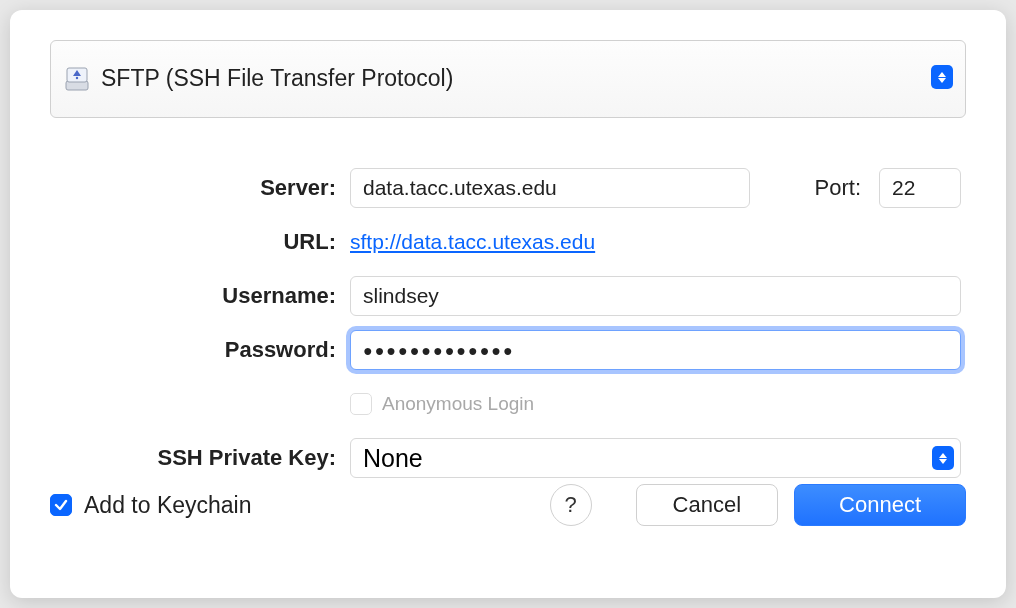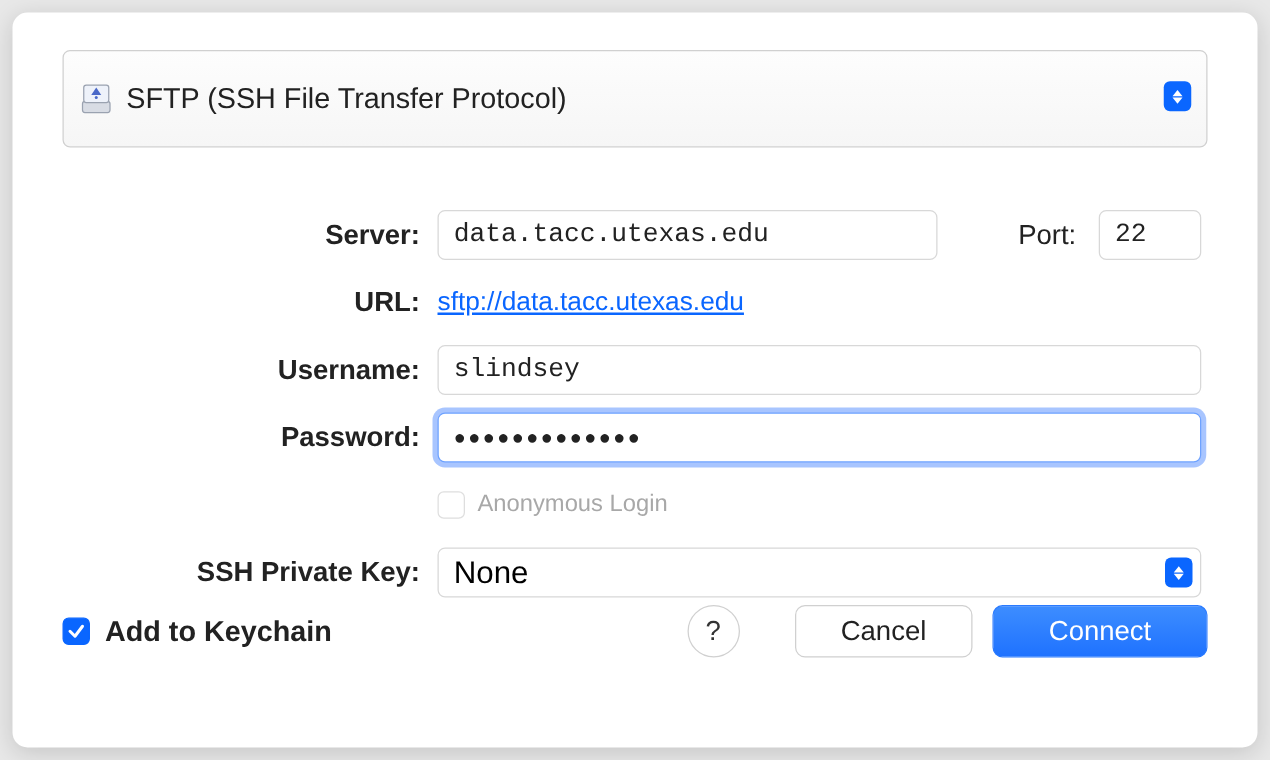--- a/index.html
+++ b/index.html
@@ -92,21 +92,21 @@
     }
     .text-input {
       height: 40px;
       border: 1px solid #d8d8d8;
       border-radius: 6px;
       padding: 6px 12px;
       font-size: 21px;
       color: #222;
       background: #fff;
       outline: none;
-      font-family: Liberation Mono, monospace;
+      font-family: Liberation Sans, sans-serif;
     }
     .text-input.full { width: 100%; }
     .server-input { width: 400px; }
     .port-label { font-size: 22px; color: #222; }
     .port-input { width: 82px; }
     .url-link {
       color: #0a66ff;
       text-decoration: underline;
       font-size: 21px;
       cursor: pointer;
@@ -173,21 +173,20 @@
       right: 40px;
       display: flex;
       align-items: center;
     }
     .keychain-wrap {
       display: flex;
       align-items: center;
       gap: 12px;
       font-size: 23px;
       color: #222;
-      font-weight: bold;
     }
     .spacer { flex: 1; }
     .help-btn {
       width: 42px;
       height: 42px;
       border-radius: 50%;
       border: 1px solid #d0d0d0;
       background: #fff;
       font-size: 22px;
       color: #333;

